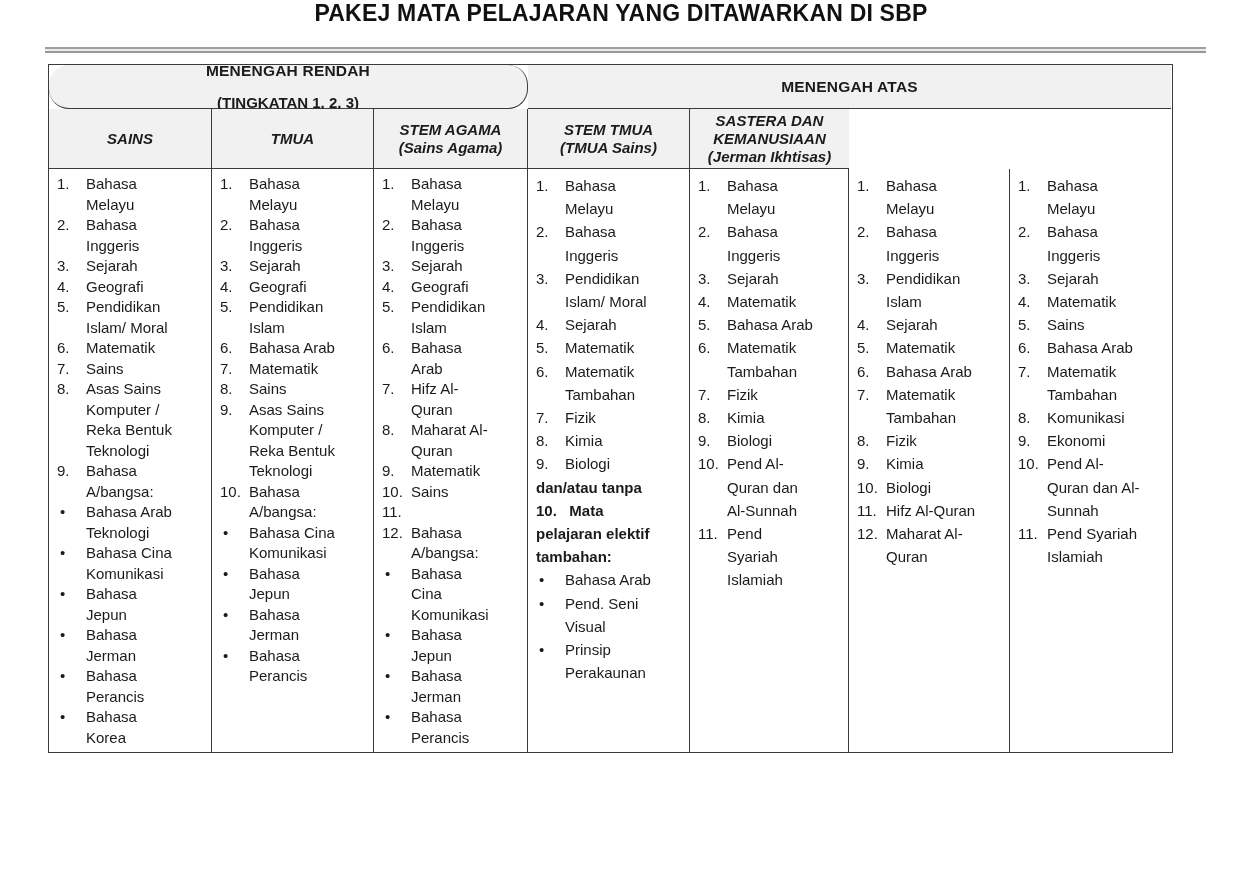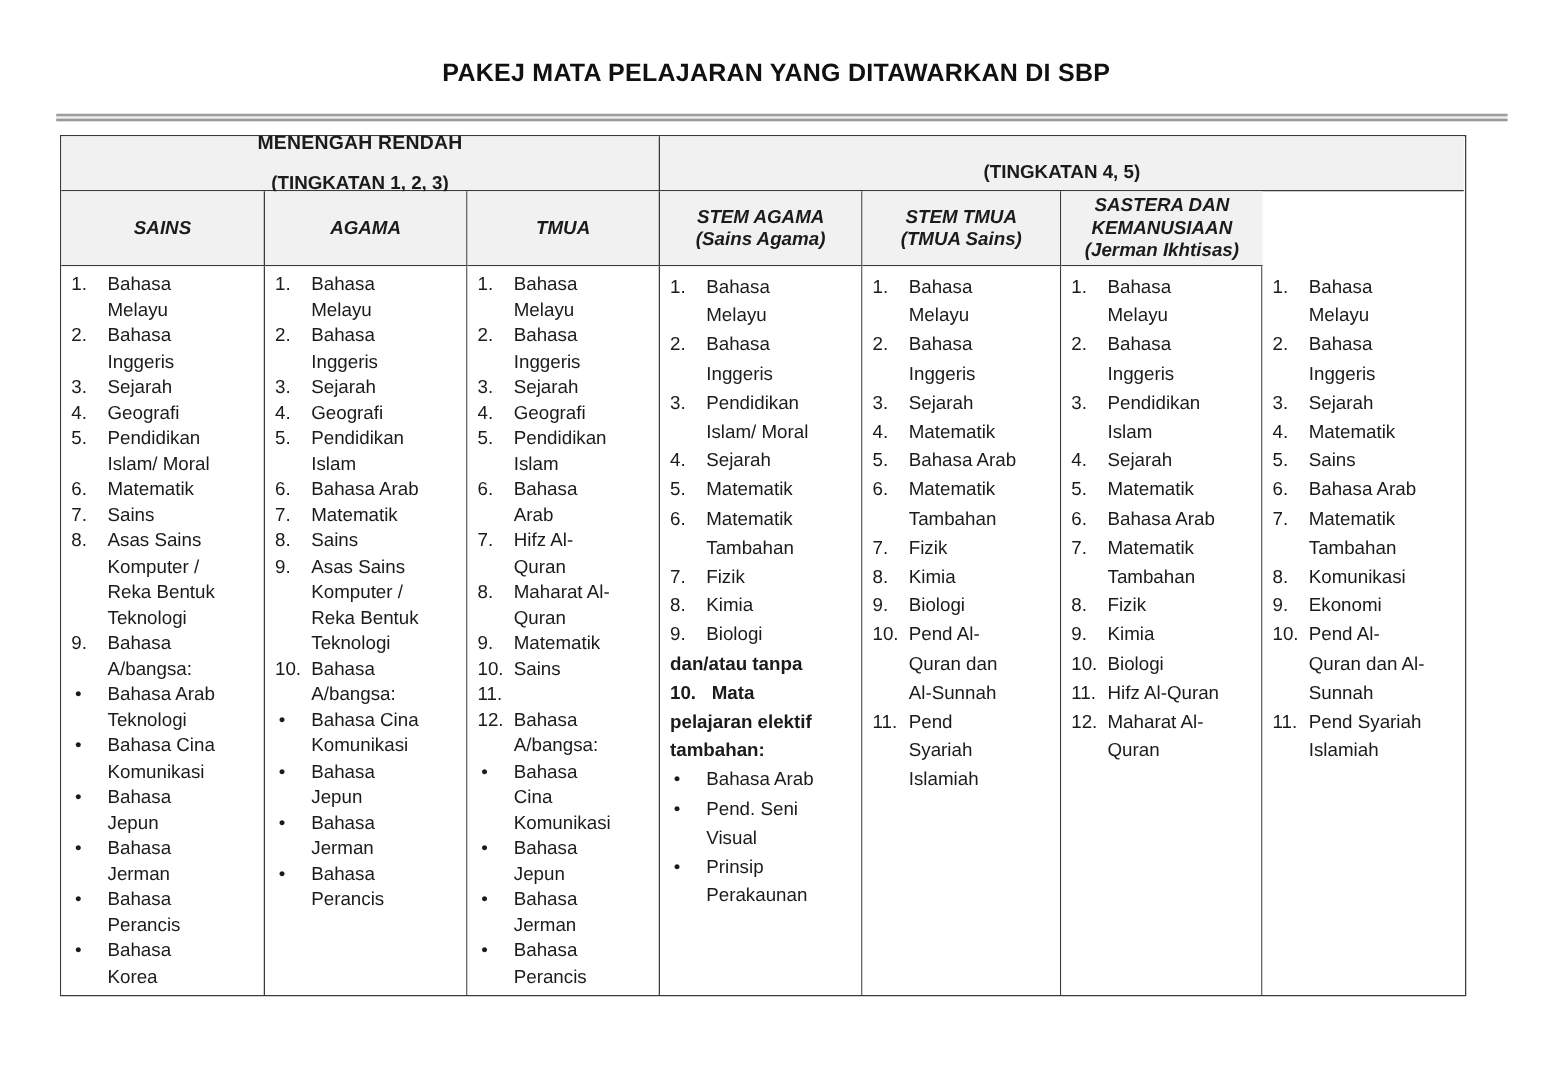--- a/index.html
+++ b/index.html
@@ -3,24 +3,23 @@
 <meta charset="utf-8">
 <style>
   * { box-sizing: border-box; margin: 0; padding: 0; }
   html, body { width: 1242px; height: 870px; background: #ffffff; }
   body {
     font-family: "Liberation Sans", "DejaVu Sans", sans-serif;
     color: #1b1b1b;
     overflow: hidden;
   }
   .doc-title {
-    padding-top: 48px;
     text-align: center;
     font-weight: bold;
-    font-size: 20px;
+    font-size: 23px;
     letter-spacing: 0.2px;
     color: #111;
   }
   .top-rule {
     margin: 20px 0 0 45px;
     width: 1161px;
     height: 6px;
     border-top: 2px solid #9e9e9e;
     border-bottom: 2px solid #989898;
     background: #ececec;
@@ -82,34 +81,30 @@
 
 <div class="page">
 
   <div class="doc-title">PAKEJ MATA PELAJARAN YANG DITAWARKAN DI SBP</div>
 
   <div class="top-rule"></div>
 
   <div class="subjects-table">
     <div class="grid">
 
-      <div class="gcell" style="grid-column: 1 / span 3;">
+      <div class="gcell" style="grid-column: 1 / span 3; border-radius: 20px;">
         <div class="gtitle">MENENGAH RENDAH</div>
         <div class="gsub">(TINGKATAN 1, 2, 3)</div>
       </div>
       <div class="gcell lastcol" style="grid-column: 4 / span 4;">
-        <div class="gsub">(TINGKATAN 4, 5)</div>
+        <div class="gtitle">MENENGAH ATAS</div>
       </div>
 
       <div class="hcell">
         <div>SAINS</div>
-        <div></div>
-      </div>
-      <div class="hcell">
-        <div>AGAMA</div>
         <div></div>
       </div>
       <div class="hcell">
         <div>TMUA</div>
         <div></div>
       </div>
       <div class="hcell">
         <div>STEM AGAMA</div>
         <div>(Sains Agama)</div>
       </div>

